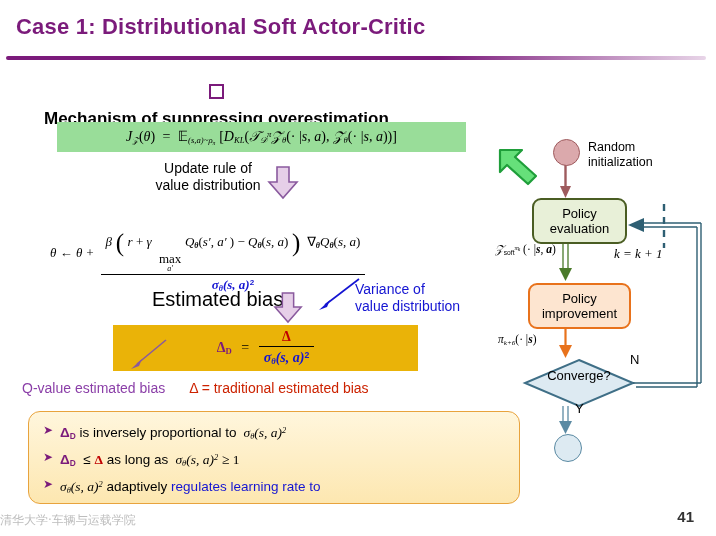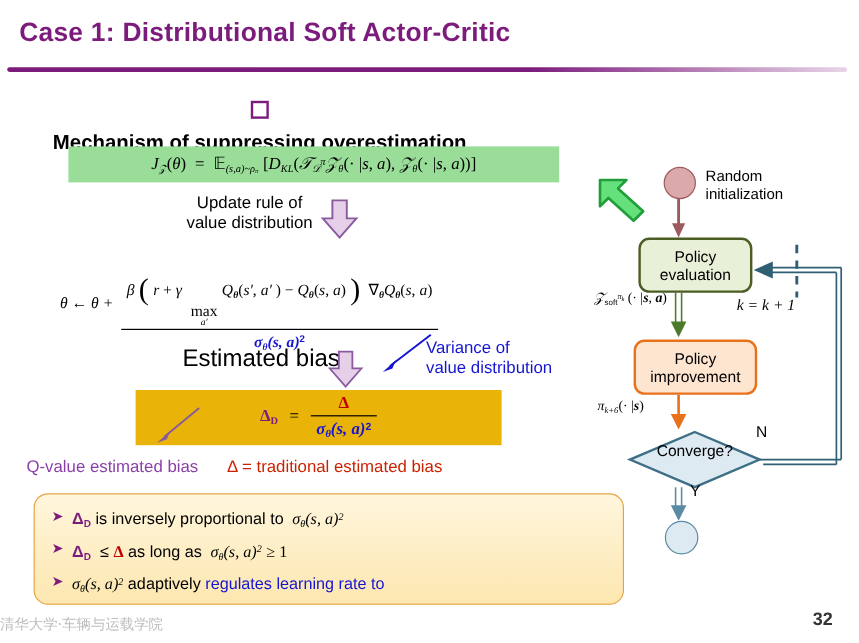--- a/index.html
+++ b/index.html
@@ -343,15 +343,15 @@
     </div>
 
     <div class="conv-txt">Converge?</div>
     <div class="n-lbl">N</div>
     <div class="y-lbl">Y</div>
 
     <div class="end-circle"></div>
   </div>
 
   <div class="footer">清华大学·车辆与运载学院</div>
-  <div class="pagenum">32</div>
+  <div class="pagenum">41</div>
 
 </div>
 
 </body></html>

